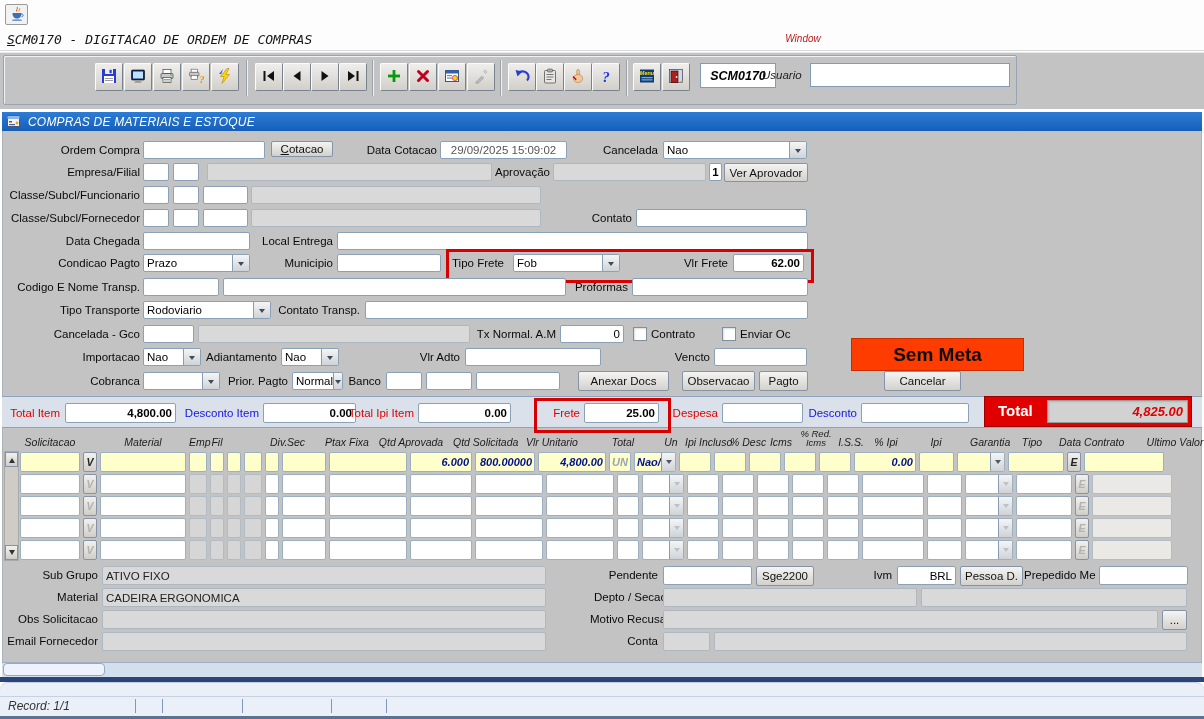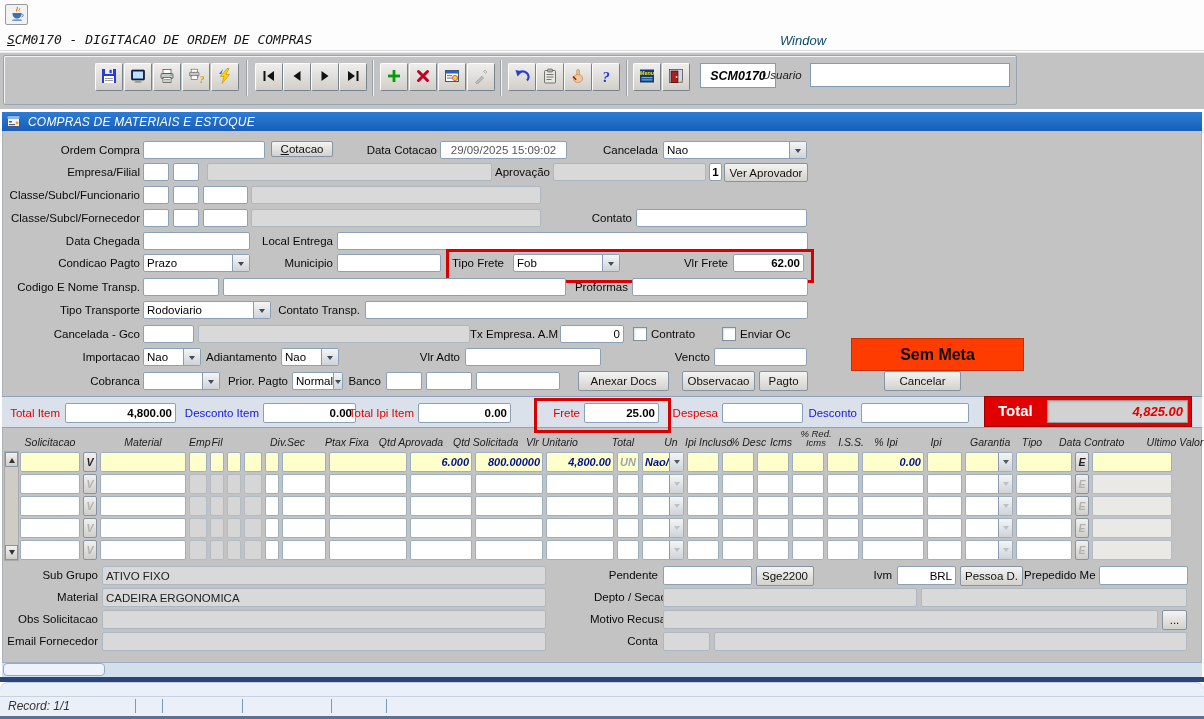--- a/index.html
+++ b/index.html
@@ -3,21 +3,21 @@
 <meta charset="utf-8">
 <style>
   html,body{margin:0;padding:0;background:#fff;}
   #app{position:relative;width:1204px;height:719px;font-family:"Liberation Sans",sans-serif;font-size:11.5px;color:#000;overflow:hidden;background:#fff;}
   .abs{position:absolute;box-sizing:border-box;font-style:italic;}
   
   .topstrip{left:0;top:0;width:1204px;height:28px;background:#fdfdfd;}
   .javabtn{left:5px;top:4px;width:23px;height:21px;background:#f2f2f2;border:1px solid #9a9a9a;border-radius:2px;display:flex;align-items:center;justify-content:center;}
   .titlerow{left:0;top:28px;width:1204px;height:23px;background:#fdfdfd;border-bottom:1px solid #d8d8d8;}
   .wtitle{left:7px;top:32px;font-family:"DejaVu Sans Mono",monospace;font-size:13px;color:#161616;white-space:nowrap;}
-  .menuwin{left:758px;top:33px;width:90px;text-align:center;color:#0c4a6e;font-size:13px;}
+  .menuwin{left:758px;top:33px;width:90px;text-align:center;color:#b91c1c;font-size:10px;}
   .uf::first-letter{text-decoration:underline;}
   
   .toolstrip{left:0;top:52px;width:1204px;height:57px;background:#c3c3c3;border-top:1px solid #e9e9e9;}
   .toolframe{left:3px;top:55px;width:1014px;height:50px;border:1px solid #98a4b2;box-shadow:inset 1px 1px 0 #eef2f6;border-radius:2px;}
   .tbtn{width:28px;height:28px;top:63px;background:linear-gradient(#efeeec,#d2cfc9);border:1px solid;border-color:#fbfbfb #77828e #77828e #fbfbfb;border-radius:2px;display:flex;align-items:center;justify-content:center;}
   .tdiv{top:60px;width:2px;height:36px;background:#9aa2ab;border-right:1px solid #eef0f2;}
   .modfld{left:680px;top:63px;width:76px;height:25px;background:#fff;border:1px solid #7f9db9;display:flex;align-items:center;justify-content:center;font-weight:bold;font-size:12.5px;}
   .usrlbl{left:762px;top:69px;width:44px;font-size:11.5px;color:#222;}
   .usrinp{left:810px;top:63px;width:200px;height:24px;background:#fff;border:1px solid #7f9db9;}
   
@@ -34,21 +34,21 @@
   .ct{justify-content:center;}
   .bold{font-weight:bold;}
   .btn{position:absolute;box-sizing:border-box;background:linear-gradient(#f4f4f3,#d3d1cc);border:1px solid #8494a6;border-radius:2px;display:flex;align-items:center;justify-content:center;font-size:11.5px;color:#111;}
   .btn span{display:block;}
   .dd{position:absolute;box-sizing:border-box;height:18px;background:#fff;border:1px solid #8ba1b7;border-radius:2px;display:flex;align-items:stretch;overflow:hidden;}
   .dd .dv{flex:1;display:flex;align-items:center;padding-left:3px;font-size:11.5px;white-space:nowrap;}
   .dar{width:16px;background:linear-gradient(#f5f5f4,#cfd3d8);border-left:1px solid #8a9cb2;display:flex;align-items:center;justify-content:center;}
   .dar i{width:0;height:0;border:3.5px solid transparent;border-top:4.5px solid #3c4c5c;margin-top:4px;}
   .chk{position:absolute;width:12px;height:12px;background:#fff;border:1px solid #82909e;box-shadow:inset 1px 1px 2px #d7dde2;}
   .redbox{position:absolute;border:3px solid #d60000;pointer-events:none;}
-  .semmeta{position:absolute;background:#ff3c00;border:1px solid #c62e00;display:flex;align-items:center;justify-content:center;font-weight:bold;font-size:16px;color:#0d0d0d;}
+  .semmeta{position:absolute;background:#ff3c00;border:1px solid #c62e00;display:flex;align-items:center;justify-content:center;font-weight:bold;font-size:19px;color:#0d0d0d;}
   
   .band{left:2px;top:396px;width:1200px;height:32px;background:#dbe1ea;border-top:1px solid #8fa3bd;border-bottom:1px solid #8fa3bd;}
   .lred{color:#e00000;}
   .lblue{color:#1414e6;}
   .totalbox{left:984px;top:396px;width:208px;height:31px;background:#e00000;border:1px solid #9c0000;}
   .totallbl{left:998px;top:402px;color:#fff;font-weight:bold;font-size:15px;text-align:left;}
   .totalfld{left:1047px;top:400px;width:141px;height:23px;background:#d2d2d2;border:1px solid #9a9a9a;box-shadow:inset 1px 1px 2px #b4b4b4;display:flex;align-items:center;justify-content:flex-end;padding:0 4px;color:#e00000;font-weight:bold;font-size:13px;}
   
   .ghead{left:20px;top:429px;width:1180px;height:21px;display:flex;align-items:flex-end;}
   .gh{box-sizing:border-box;margin-right:3px;font-size:10.5px;color:#1c1c1c;text-align:center;white-space:nowrap;line-height:10px;padding-bottom:3px;flex:none;}
@@ -344,21 +344,21 @@
       <span class="dar">
         <i></i>
       </span>
     </div>
   <div class="lbl" style="left:276px;top:304px;width:84px">Contato Transp.</div>
   <div class="fld" style="left:365px;top:301px;width:443px"></div>
 
   <div class="lbl" style="left:10px;top:328px;width:130px">Cancelada - Gco</div>
   <div class="fld" style="left:143px;top:325px;width:51px"></div>
   <div class="fld ro" style="left:198px;top:325px;width:272px"></div>
-  <div class="lbl" style="left:470px;top:328px;width:86px">Tx Empresa. A.M</div>
+  <div class="lbl" style="left:470px;top:328px;width:86px">Tx Normal. A.M</div>
   <div class="fld rt" style="left:560px;top:325px;width:64px">0</div>
   <div class="chk" style="left:633px;top:327px"></div>
   <div class="lbl lbl-l" style="left:651px;top:328px;width:60px">Contrato</div>
   <div class="chk" style="left:722px;top:327px"></div>
   <div class="lbl lbl-l" style="left:740px;top:328px;width:60px">Enviar Oc</div>
 
   <div class="lbl" style="left:10px;top:351px;width:130px">Importacao</div>
   <div class="dd" style="left:143px;top:348px;width:58px">
       <span class="dv">Nao</span>
       <span class="dar">
@@ -469,21 +469,21 @@
         <div class="gb" style="width: 14px;">V</div>
         <div class="gc" style="width: 86px;"></div>
         <div class="gc" style="width: 18px;"></div>
         <div class="gc" style="width: 14px;"></div>
         <div class="gc" style="width: 14px;"></div>
         <div class="gc" style="width: 18px;"></div>
         <div class="gc" style="width: 14px;"></div>
         <div class="gc" style="width: 44px;"></div>
         <div class="gc ar" style="width: 78px;"></div>
         <div class="gc ar" style="width: 62px;">6.000</div>
-        <div class="gc ar" style="width: 68px; padding-left: 24px;">800.00000</div>
+        <div class="gc ar" style="width: 60px; padding-left: 24px;">800.00000</div>
         <div class="gc ar" style="width: 68px;">4,800.00</div>
         <div class="gc ac dim" style="width: 22px;">UN</div>
         <div class="gc gdd" style="width: 42px;">
           <span class="gv">Nao/...</span>
           <span class="garw">
             <i></i>
           </span>
         </div>
         <div class="gc" style="width: 32px;"></div>
         <div class="gc" style="width: 32px;"></div>

